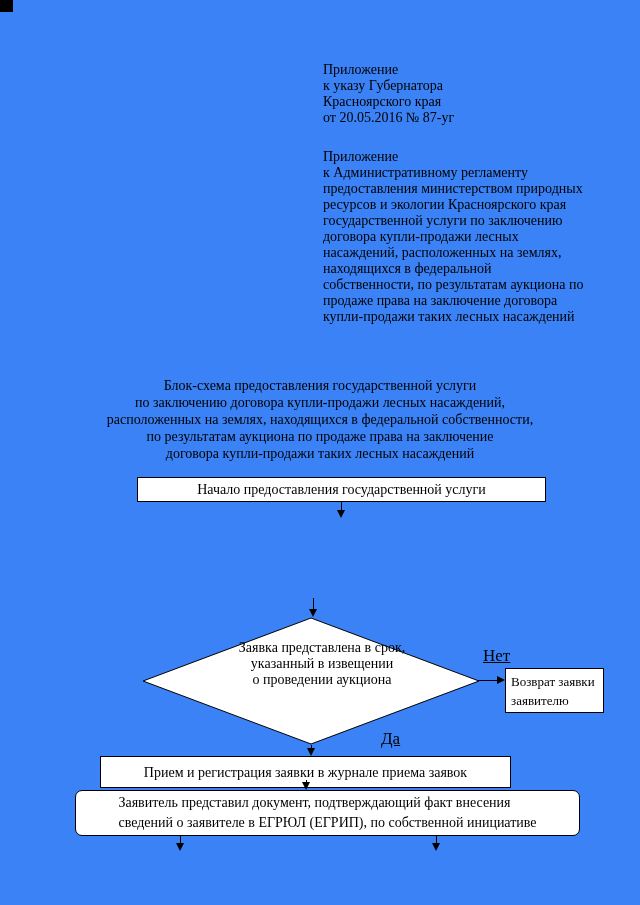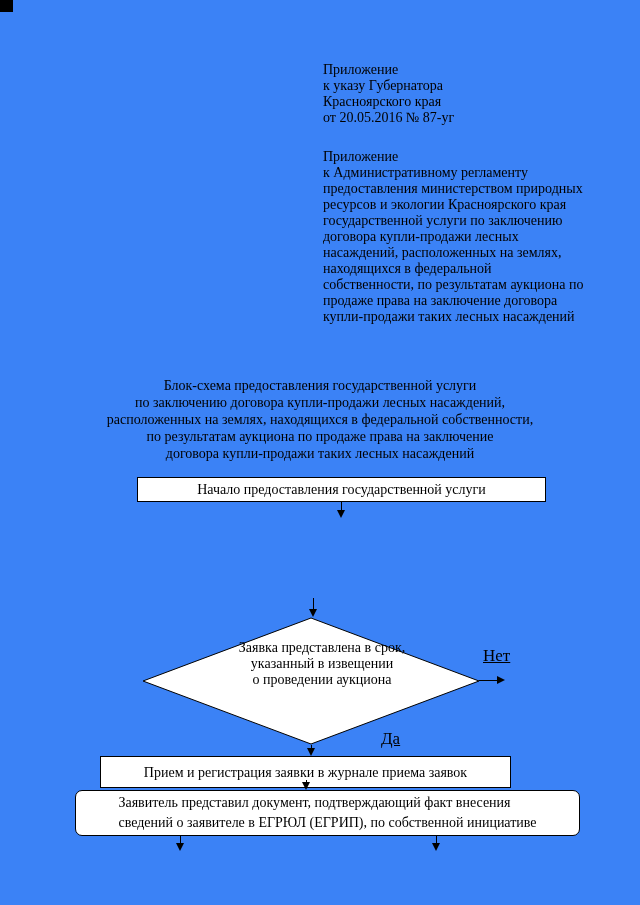--- a/index.html
+++ b/index.html
@@ -121,20 +121,22 @@
   </svg>
   <div class="diamond-text pre">Заявка представлена в срок,
 указанный в извещении
 о проведении аукциона</div>
 
   <div class="lbl" style="left:483px; top:646px;">Нет</div>
   <div>
     <div class="hline" style="left:479px; top:680px; width:20px;"></div>
     <div class="head-right" style="left:497px; top:676px;"></div>
   </div>
+  <div class="box return-box pre">Возврат заявки
+заявителю</div>
 
   <div class="lbl" style="left:381px; top:729px;">Да</div>
   <div>
     <div class="vline" style="left:311px; top:745px; height:4px;"></div>
     <div class="head-down" style="left:307px; top:748px;"></div>
   </div>
 
   <div class="box register-box pre">Прием и регистрация заявки в журнале приема заявок</div>
 
   <div>

